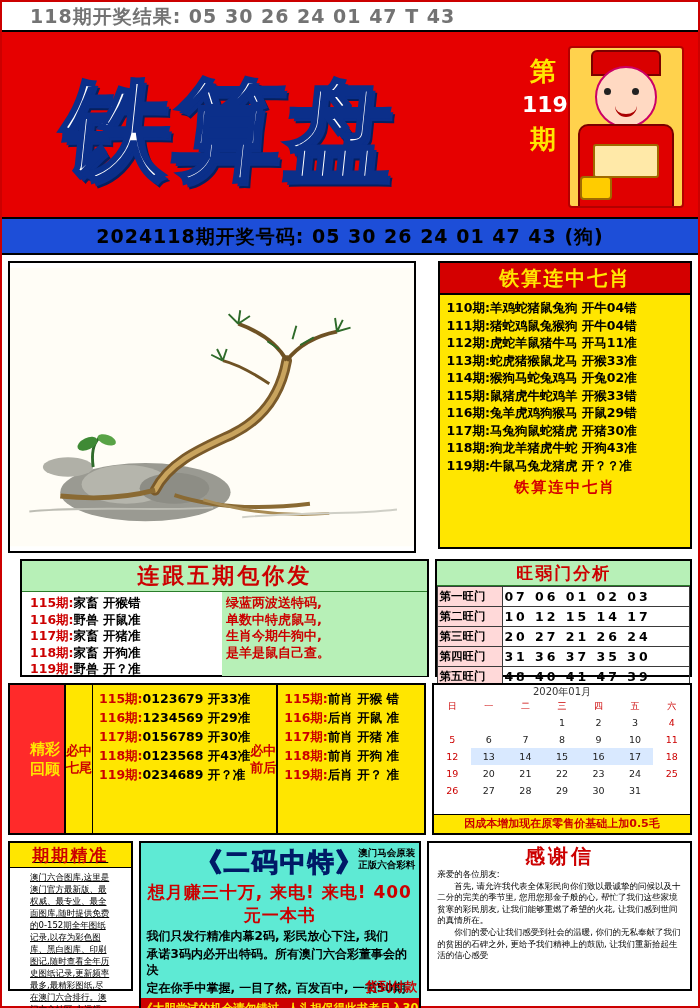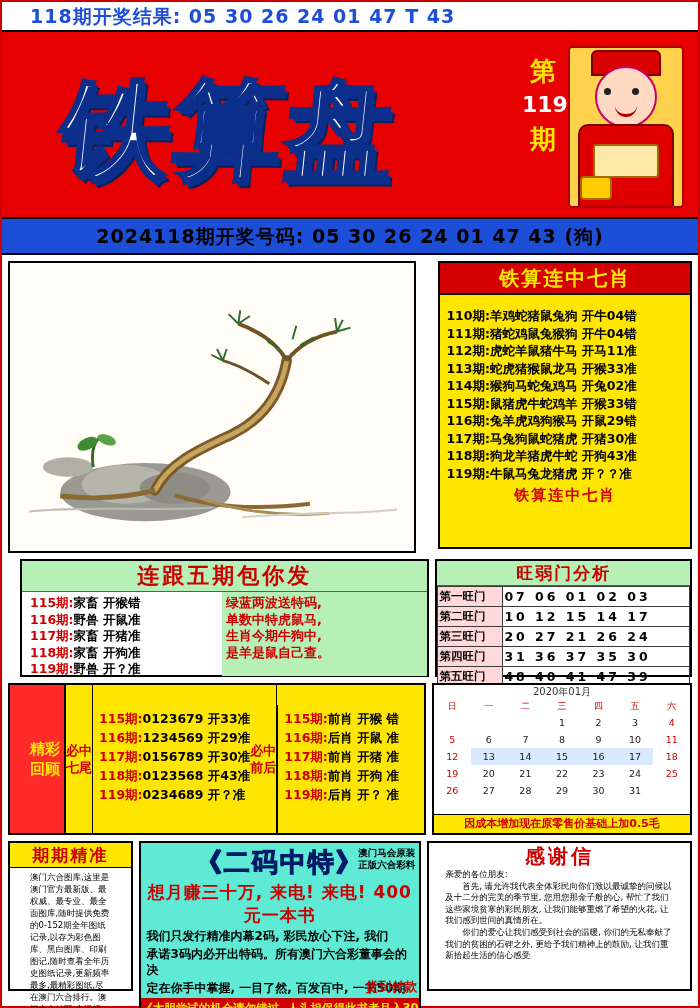--- a/index.html
+++ b/index.html
@@ -9,21 +9,21 @@
     font-family:"DejaVu Sans","Liberation Sans",sans-serif;
     overflow:hidden;
     position:relative;
   }
   .page{position:relative;width:700px;height:1008px;background:#fff;box-sizing:border-box;border:2px solid #cc0000;}
 
   
   .top-strip{
     height:28px;line-height:28px;
     padding-left:28px;
-    font-size:19px;font-weight:bold;color:#1d4ed8;
+    font-size:19px;font-weight:bold;color:#737373;
     letter-spacing:1px;white-space:nowrap;
     background:#fff;
   }
 
   
   .masthead{
     position:relative;
     height:185px;
     background:#e60000;
     border-top:2px solid #000;
@@ -102,21 +102,21 @@
   .ink{position:absolute;left:0;top:0;width:100%;height:100%;}
 
   
   .seven{
     width:262px;height:288px;background:#ffe600;border:2px solid #000;box-sizing:border-box;
   }
   .seven .hdr{
     background:#d40000;color:#ffe600;text-align:center;font-weight:bold;font-size:20px;
     height:30px;line-height:30px;letter-spacing:2px;border-bottom:2px solid #000;
   }
-  .seven .lines{padding:12px 6px 0 6px;}
+  .seven .lines{padding:4px 6px 0 6px;}
   .seven .ln{
     font-size:12.5px;color:#000;line-height:17.5px;white-space:nowrap;font-weight:bold;
   }
   .seven .ftr{
     margin-top:4px;text-align:center;color:#d40000;font-weight:bold;font-size:15px;letter-spacing:2px;
   }
 
   
   .row2{display:flex;gap:6px;margin-top:6px;padding-left:12px;}
   .lianwu{
@@ -155,21 +155,21 @@
     width:34px;background:#ff2a2a;color:#ffe600;font-size:15px;font-weight:bold;
     display:flex;flex-direction:column;align-items:center;justify-content:center;line-height:20px;
     border-right:2px solid #000;
     padding-left:20px;
   }
   .recap .bi{
     width:26px;background:#ffe600;color:#cc0000;font-size:13px;font-weight:bold;
     display:flex;flex-direction:column;align-items:center;justify-content:center;line-height:17px;
     border-right:1px solid #000;
   }
-  .recap .list{flex:1;padding:4px 0 0 6px;box-sizing:border-box;margin-top:20px;}
+  .recap .list{flex:1;padding:4px 0 0 6px;box-sizing:border-box;}
   .recap .it{font-size:12.5px;line-height:19px;font-weight:bold;white-space:nowrap;}
   .recap .it .k{color:#cc0000;}
   .recap .it .v{color:#000;}
   .recap .col2{width:150px;border-left:1px solid #000;}
 
   .cal{
     width:262px;height:152px;border:2px solid #000;background:#fff;box-sizing:border-box;position:relative;
   }
   .cal .hdr{text-align:center;font-size:10px;color:#333;height:14px;line-height:14px;}
   .cal table{width:100%;border-collapse:collapse;}
@@ -179,21 +179,21 @@
   .cal td.red{color:#c00;}
   .cal .note{
     position:absolute;left:0;bottom:0;width:100%;
     background:#ffe600;color:#cc0000;font-size:11px;font-weight:bold;
     text-align:center;height:18px;line-height:18px;border-top:1px solid #000;
   }
 
   
   .row4{display:flex;gap:6px;margin-top:6px;}
   .qq{
-    width:126px;height:150px;border:2px solid #000;background:#fff;box-sizing:border-box;
+    width:126px;height:150px;border:2px solid #000;background:#fff;box-sizing:border-box;text-decoration:underline;
   }
   .qq .hdr{
     background:#ffe600;color:#cc0000;text-align:center;font-size:17px;font-weight:bold;
     height:24px;line-height:24px;letter-spacing:2px;border-bottom:1px solid #000;
   }
   .qq .txt{font-size:8.5px;line-height:12px;color:#000;padding:3px 20px;}
 
   .mid{
     width:286px;height:179px;border:2px solid #000;background:#5eead4;box-sizing:border-box;position:relative;
   }
@@ -211,21 +211,21 @@
   .mid .foot2{
     position:absolute;right:2px;bottom:22px;font-size:13px;color:#cc0000;font-weight:bold;
   }
 
   .thanks{
     width:268px;height:150px;border:2px solid #000;background:#fff;box-sizing:border-box;
   }
   .thanks .hdr{
     text-align:center;font-size:20px;font-weight:bold;color:#cc0000;height:26px;line-height:26px;letter-spacing:3px;
   }
-  .thanks .txt{font-size:8.5px;line-height:11.6px;color:#000;padding:0 16px;}
+  .thanks .txt{font-size:8.5px;line-height:11.6px;color:#000;padding:0 8px;}
 
   .bottom-bar{height:8px;background:#ffe600;border-top:2px solid #000;margin-top:4px;}
 </style>
 </head>
 <body>
 
 <div class="page">
 
   <div class="top-strip">118期开奖结果: 05 30 26 24 01 47 T 43</div>
 

